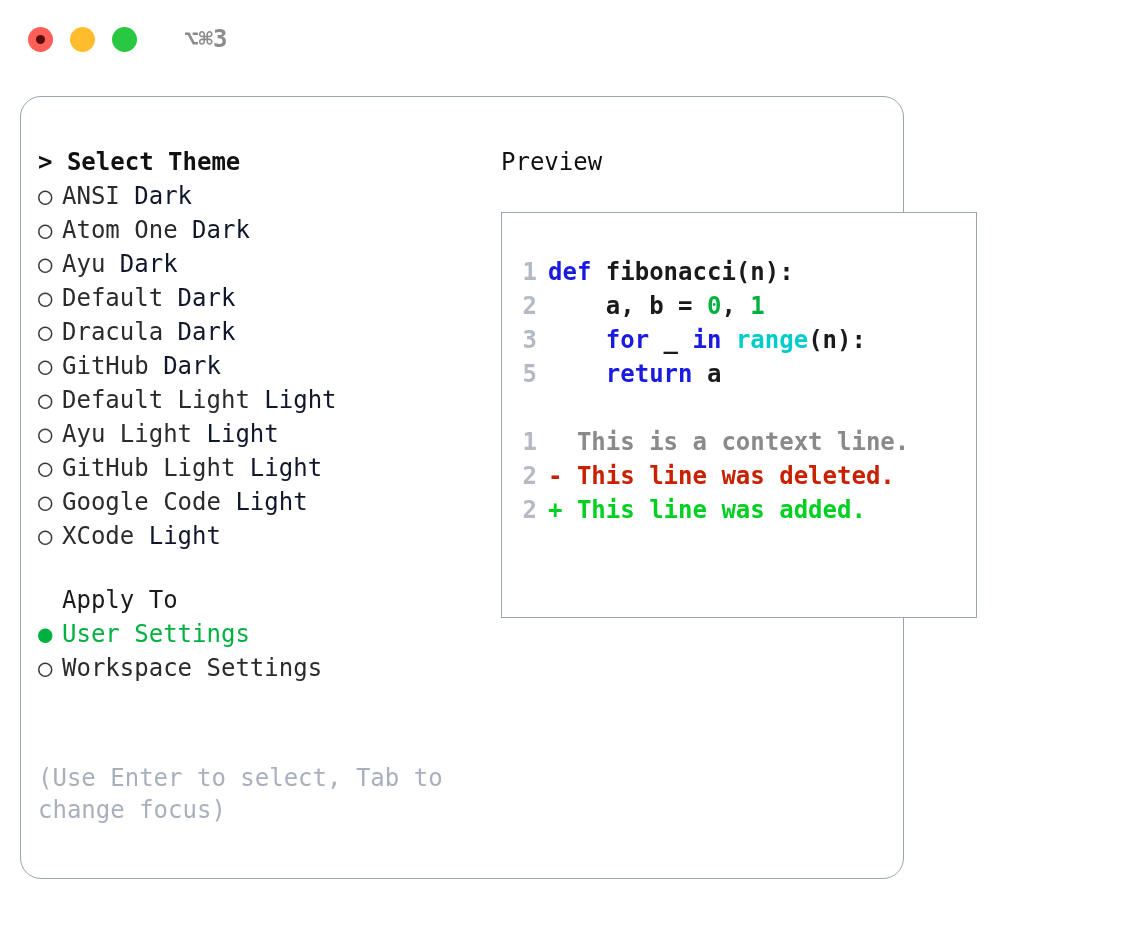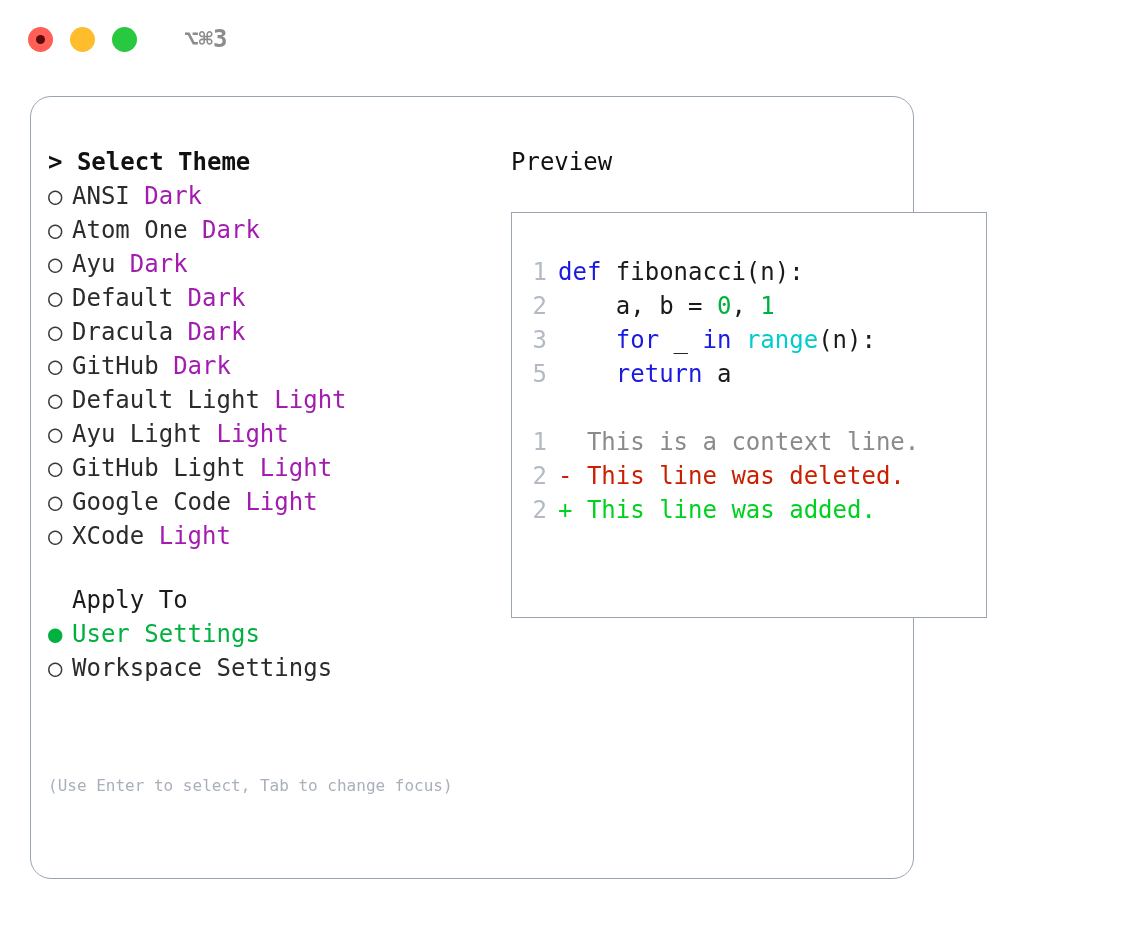--- a/index.html
+++ b/index.html
@@ -62,21 +62,20 @@
   .panel {
     position: absolute;
     left: 20px;
     top: 96px;
     width: 884px;
     height: 783px;
     border: 1.5px solid #9aa5b1;
     border-radius: 21px;
     background: #ffffff;
     box-sizing: border-box;
-    margin-left: 10px;
   }
 
   .panel-inner {
     position: absolute;
     left: 0; top: 0;
     width: 100%;
     height: 100%;
   }
 
   
@@ -107,30 +106,30 @@
     display: block;
   }
   .bullet {
     display: inline-block;
     width: 24px;
   }
   .bullet.on  { color: #00b140; }
   .bullet.off { color: #3a3a3a; }
   .opt-name        { color: #2b2b2b; }
   .opt-row.sel .opt-name { color: #00b140; }
-  .opt-kind        { color: #a21caf; }
+  .opt-kind        { color: #0f172a; }
   .spacer-28 { height: 30px; }
 
   .hint {
     position: absolute;
     left: 17px;
     top: 665px;
     width: 420px;
-    font-size: 16px;
-    line-height: 48px;
+    font-size: 24px;
+    line-height: 32px;
     color: #a8b0bc;
   }
 
   
   .right-col {
     position: absolute;
     left: 480px;
     top: 48px;
     width: 500px;
   }
@@ -141,20 +140,21 @@
     line-height: 34px;
   }
   .code-box {
     margin-top: 33px;
     width: 476px;
     height: 406px;
     border: 1.5px solid #9aa5b1;
     box-sizing: border-box;
     background: #ffffff;
     position: relative;
+    font-weight: bold;
   }
   .code-inner {
     position: absolute;
     left: 9px;
     top: 42px;
     right: 4px;
   }
   .code-line {
     font-size: 24px;
     line-height: 34px;

